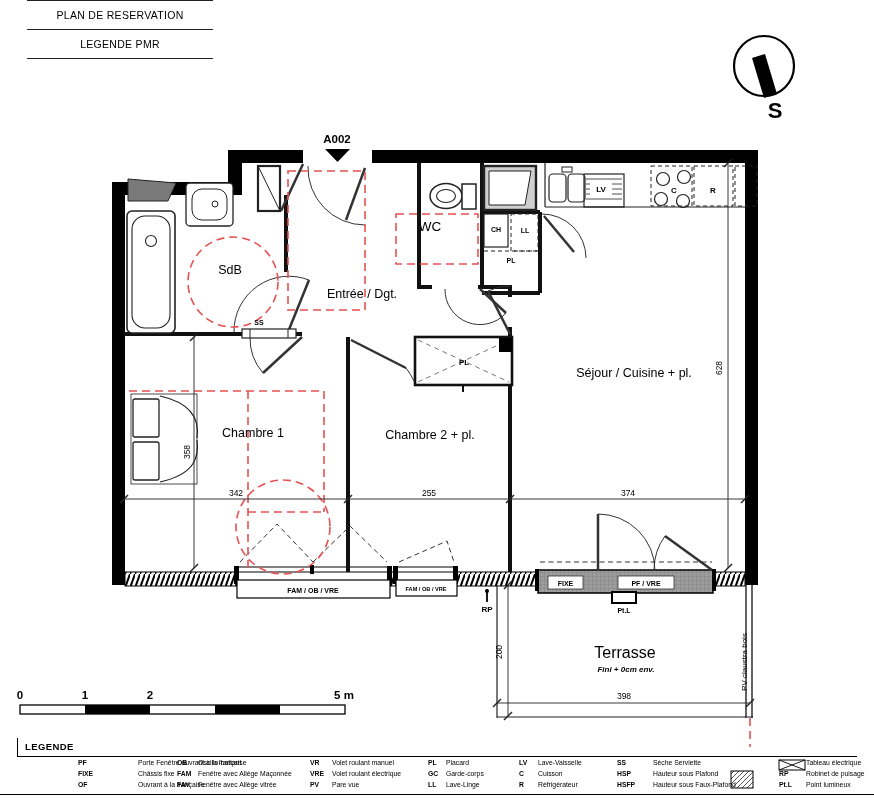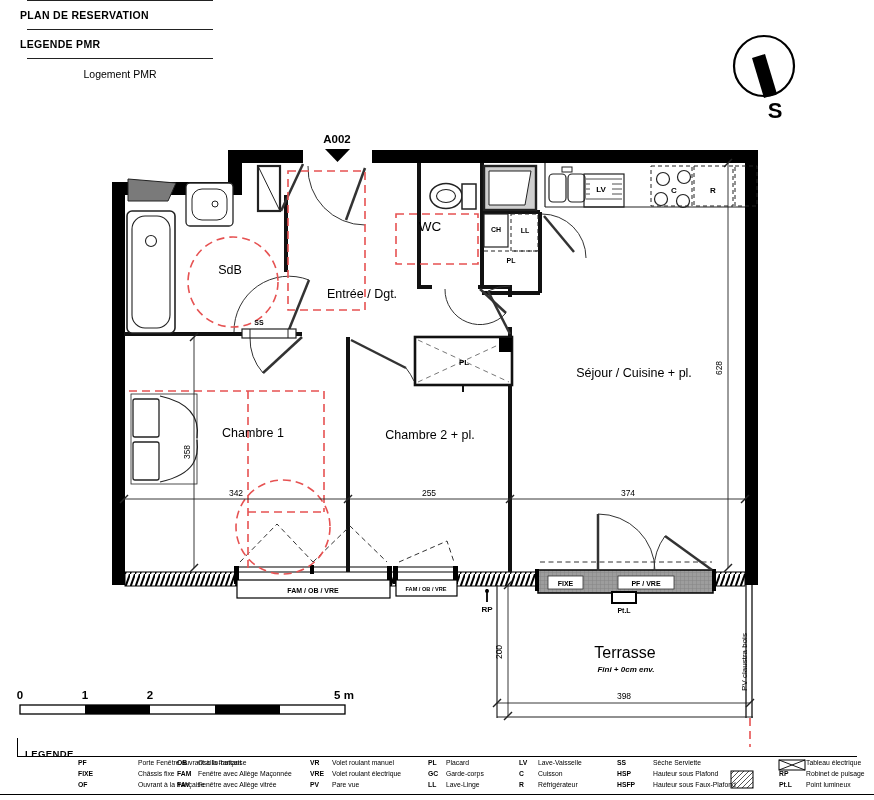--- a/index.html
+++ b/index.html
@@ -14,25 +14,25 @@
   .sb8{font-size:8px;font-weight:bold;}
   .tiny{font-size:5.6px;font-weight:bold;}
   .unit{font-size:11.5px;font-weight:bold;}
   .scalelab{font-size:11.5px;font-weight:bold;}
   .compassS{font-size:22px;font-weight:bold;}
   .note{font-size:8px;font-weight:bold;font-style:italic;}
   .pv{font-size:8px;}
   
   #title-block{position:absolute;left:20px;top:0;width:200px;}
   #title-block .tl-line{border-top:1.2px solid #222;width:186px;margin-left:7px;}
-  #title-block .t1{font-size:10.5px;font-weight:bold;text-align:left;padding:8px 0;letter-spacing:.3px;}
+  #title-block .t1{font-size:10.5px;font-weight:normal;text-align:center;padding:8px 0;letter-spacing:.3px;}
   #title-block .t2{font-size:10.5px;text-align:center;padding:9px 0;}
   
   #legend{position:absolute;left:0;top:736px;width:874px;height:60px;font-size:6.8px;}
-  #legend .lg-title{position:absolute;left:25px;top:12px;font-size:9.5px;font-weight:bold;letter-spacing:.4px;}
+  #legend .lg-title{position:absolute;left:25px;top:5px;font-size:9.5px;font-weight:bold;letter-spacing:.4px;}
   #legend .vbar{position:absolute;left:17px;top:2px;width:1px;height:19px;background:#000;}
   #legend .hr1{position:absolute;left:17px;top:20px;width:840px;height:1px;background:#000;}
   #legend .hr2{position:absolute;left:0px;top:58px;width:874px;height:1.4px;background:#000;}
   .lg-col{position:absolute;top:23px;}
   .lg-row{height:11px;white-space:nowrap;}
   .lg-ab{display:inline-block;font-weight:bold;vertical-align:top;}
   .lg-lb{display:inline-block;vertical-align:top;}
 </style>
 </head>
 <body>
@@ -308,21 +308,20 @@
     <rect x="731" y="771" width="22" height="17" fill="url(#diaghatch)" stroke="#000" stroke-width="1"></rect>
   </g>
 </svg>
 
 <div id="title-block">
   <div class="tl-line"></div>
   <div class="t1">PLAN DE RESERVATION</div>
   <div class="tl-line"></div>
   <div class="t1">LEGENDE PMR</div>
   <div class="tl-line"></div>
-  <div class="t2">Logement PMR</div>
 </div>
 
 <div id="legend">
   <div class="vbar"></div>
   <div class="lg-title">LEGENDE</div>
   <div class="hr1"></div>
 
   <div class="lg-col" style="left:78px">
     <div class="lg-row"><span class="lg-ab" style="width:60px">PF</span><span class="lg-lb">Porte Fenêtre ouvrant à la française</span></div>
     <div class="lg-row"><span class="lg-ab" style="width:60px">FIXE</span><span class="lg-lb">Châssis fixe</span></div>

